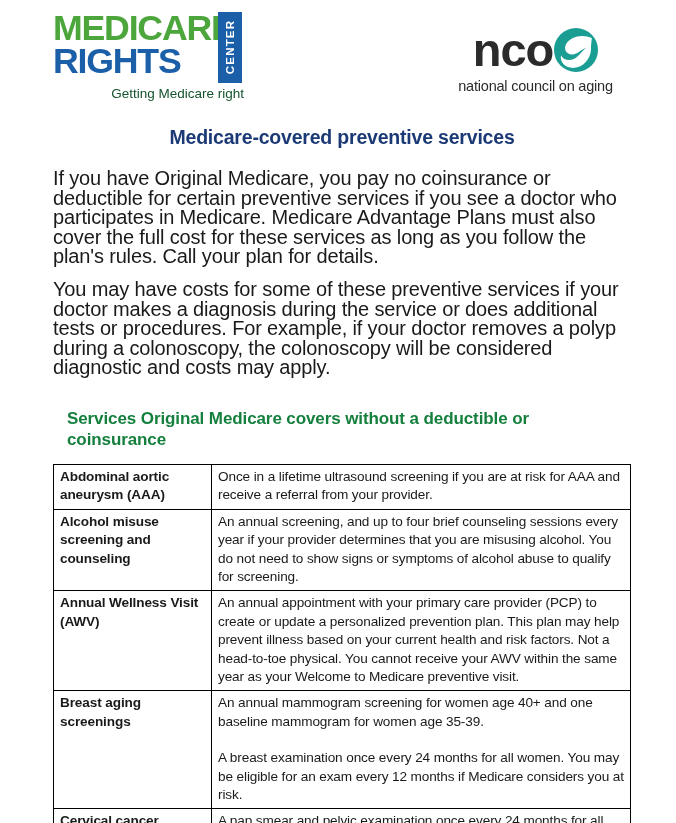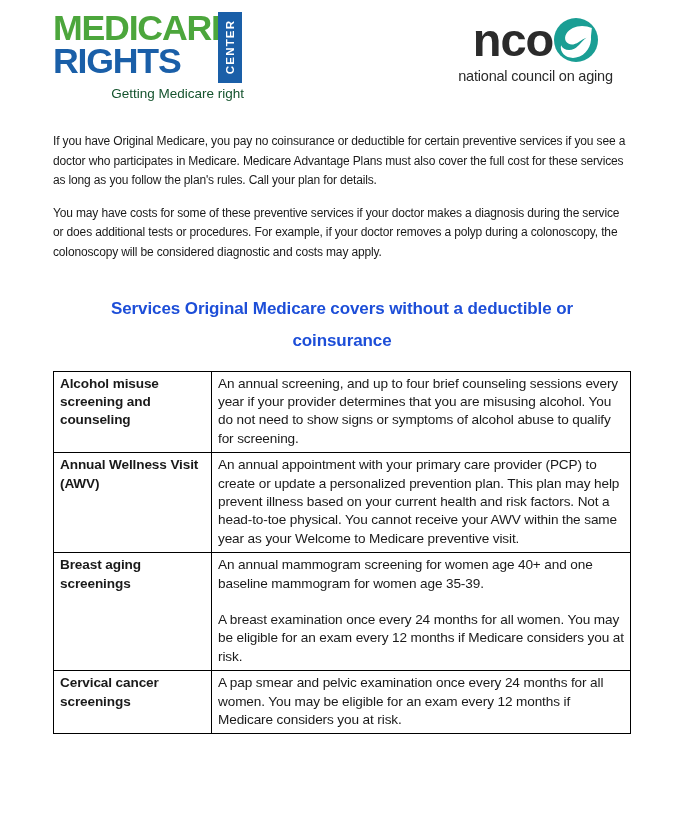--- a/index.html
+++ b/index.html
@@ -85,21 +85,21 @@
     text-align: right;
     width: 191px;
     font-size: 13.5px;
     color: #14532d;
     letter-spacing: 0px;
   }
 
   .ncoa-logo {
     position: absolute;
     left: 443px;
-    top: 16px;
+    top: 26px;
     width: 185px;
   }
   .ncoa-mark {
     display: flex;
     align-items: center;
     justify-content: center;
   }
   .ncoa-nco {
     font-family: "Liberation Sans", sans-serif;
     font-size: 47px;
@@ -128,35 +128,35 @@
   }
   .doc-title {
     text-align: center;
     color: #1B3A75;
     font-size: 19.5px;
     font-weight: bold;
     margin: 14px 0 0 0;
     letter-spacing: -0.2px;
   }
   .intro-p {
-    font-size: 12px;
+    font-size: 20px;
     line-height: 19.6px;
     color: #1a1a1a;
     margin: 0;
     letter-spacing: -0.15px;
   }
   .intro-p.first { margin-top: 20px; }
   .intro-p.second { margin-top: 13px; }
 
   .section-heading {
-    text-align: center;
-    color: #1d4ed8;
+    text-align: left;
+    color: #15803d;
     font-size: 17px;
     font-weight: bold;
-    line-height: 32px;
+    line-height: 21px;
     margin: 30px 14px 0 14px;
     letter-spacing: -0.1px;
   }
 
   
   .svc-table {
     margin-top: 14px;
     width: 578px;
     border-collapse: collapse;
     table-layout: fixed;
@@ -206,29 +206,36 @@
         <path d="M86 23 C66 13, 38 18, 28 36 C20 50, 30 62, 44 60 C56 58, 62 48, 74 45 C62 52, 58 64, 46 70 C34 76, 20 72, 16 62 C12 80, 30 94, 50 90 C74 85, 86 62, 84 42 Z" fill="#ffffff"></path>
       </svg>
     </div>
     <div class="ncoa-tagline">national council on aging</div>
   </div>
 
 </div>
 
 <div class="content">
 
+  <h1 class="doc-title">Medicare-covered preventive services</h1>
 
   <p class="intro-p first">If you have Original Medicare, you pay no coinsurance or deductible for certain preventive services if you see a doctor who participates in Medicare. Medicare Advantage Plans must also cover the full cost for these services as long as you follow the plan's rules. Call your plan for details.</p>
   <p class="intro-p second">You may have costs for some of these preventive services if your doctor makes a diagnosis during the service or does additional tests or procedures. For example, if your doctor removes a polyp during a colonoscopy, the colonoscopy will be considered diagnostic and costs may apply.</p>
 
   <h2 class="section-heading">Services Original Medicare covers without a deductible or coinsurance</h2>
 
   <table class="svc-table">
     <tbody>
       <tr>
+        <td class="col-service">Abdominal aortic aneurysm (AAA)</td>
+        <td class="col-desc">
+          <p>Once in a lifetime ultrasound screening if you are at risk for AAA and receive a referral from your provider.</p>
+        </td>
+      </tr>
+      <tr>
         <td class="col-service">Alcohol misuse screening and counseling</td>
         <td class="col-desc">
           <p>An annual screening, and up to four brief counseling sessions every year if your provider determines that you are misusing alcohol. You do not need to show signs or symptoms of alcohol abuse to qualify for screening.</p>
         </td>
       </tr>
       <tr>
         <td class="col-service">Annual Wellness Visit (AWV)</td>
         <td class="col-desc">
           <p>An annual appointment with your primary care provider (PCP) to create or update a personalized prevention plan. This plan may help prevent illness based on your current health and risk factors. Not a head-to-toe physical. You cannot receive your AWV within the same year as your Welcome to Medicare preventive visit.</p>
         </td>

